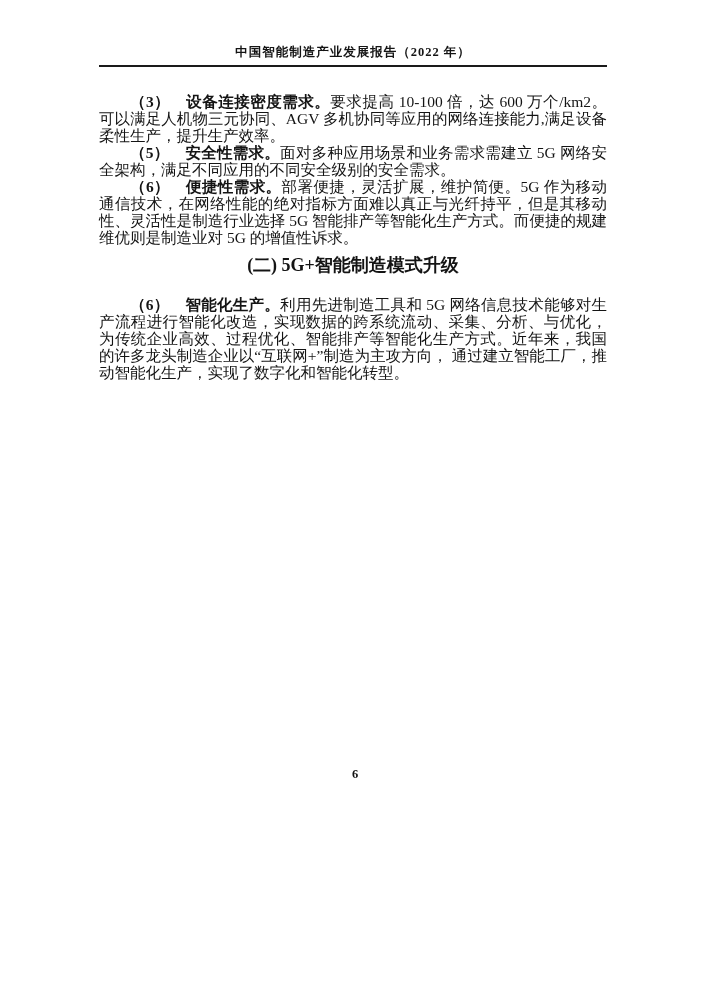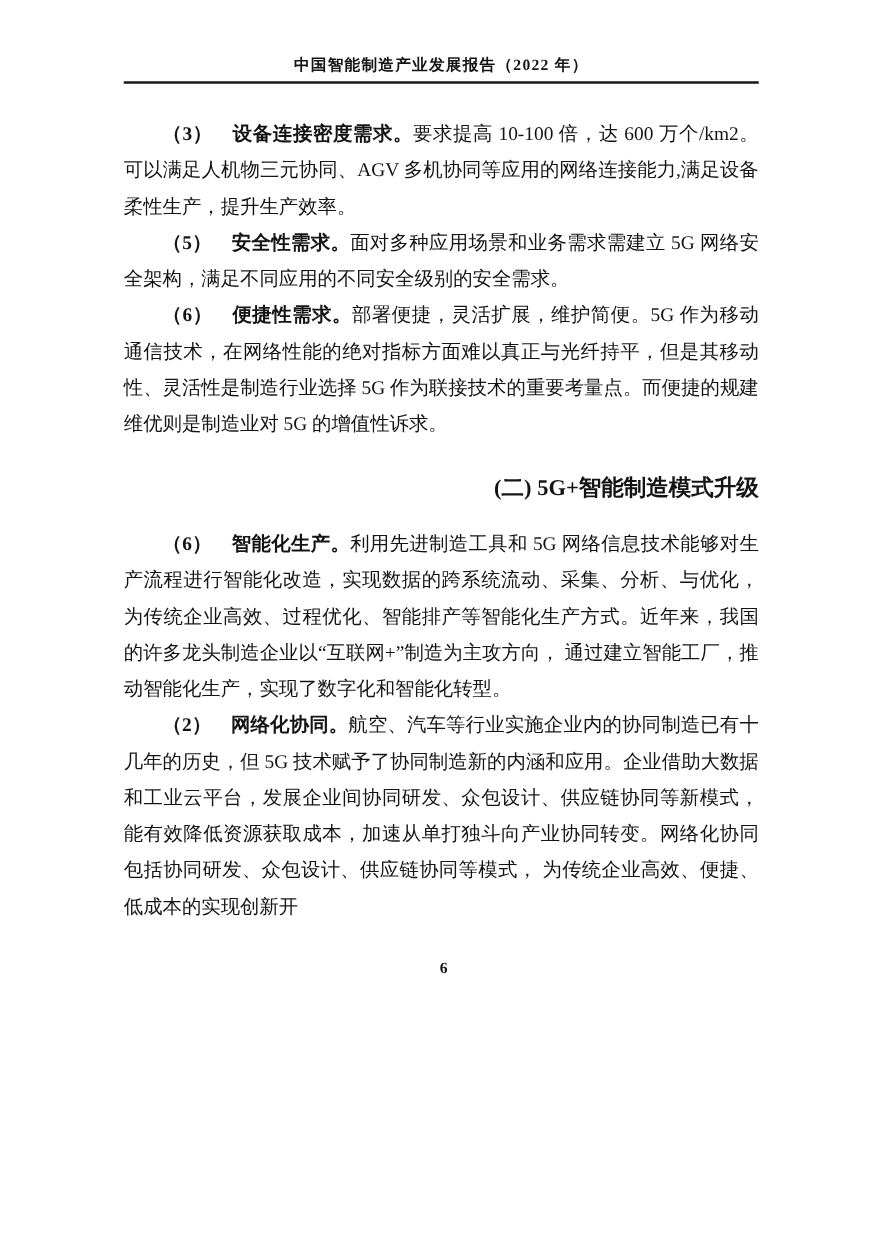--- a/index.html
+++ b/index.html
@@ -26,34 +26,34 @@
     padding-bottom: 5px;
     border-bottom: 2px solid #1a1a1a;
     line-height: 16px;
   }
   .body-text {
     margin-top: 26px;
   }
   p.para {
     margin: 0;
     font-size: 15.5px;
-    line-height: 29px;
+    line-height: 17px;
     text-align: justify;
     text-indent: 2em;
     word-break: break-all;
   }
   p.para .lead {
     font-weight: bold;
   }
   h2.section-heading {
-    margin: 21px 0 16px 0;
+    margin: 4px 0 16px 0;
     font-size: 18px;
     font-weight: bold;
     line-height: 30px;
-    text-align: right;
+    text-align: center;
   }
   .page-number {
     position: absolute;
     left: 0;
     right: 0;
     bottom: 56px;
     text-align: center;
     font-size: 12.5px;
     font-weight: bold;
   }
@@ -65,26 +65,25 @@
 
   <div class="header">中国智能制造产业发展报告（2022 年）</div>
 
   <div class="body-text">
 
     <p class="para"><span class="lead">（3）　设备连接密度需求。</span><span>要求提高 10-100 倍，达 600 万个/km2。可以满足人机物三元协同、AGV 多机协同等应用的网络连接能力,满足设备柔性生产，提升生产效率。</span></p>
 
 
     <p class="para"><span class="lead">（5）　安全性需求。</span><span>面对多种应用场景和业务需求需建立 5G 网络安全架构，满足不同应用的不同安全级别的安全需求。</span></p>
 
-    <p class="para"><span class="lead">（6）　便捷性需求。</span><span>部署便捷，灵活扩展，维护简便。5G 作为移动通信技术，在网络性能的绝对指标方面难以真正与光纤持平，但是其移动性、灵活性是制造行业选择 5G 作为联接技术的重要考量点。而便捷的规建维优则是制造业对 5G 的增值性诉求。</span></p>
+    <p class="para"><span class="lead">（6）　便捷性需求。</span><span>部署便捷，灵活扩展，维护简便。5G 作为移动通信技术，在网络性能的绝对指标方面难以真正与光纤持平，但是其移动性、灵活性是制造行业选择 5G 智能排产等智能化生产方式。而便捷的规建维优则是制造业对 5G 的增值性诉求。</span></p>
 
     <h2 class="section-heading">(二) 5G+智能制造模式升级</h2>
 
 
     <p class="para"><span class="lead">（6）　智能化生产。</span><span>利用先进制造工具和 5G 网络信息技术能够对生产流程进行智能化改造，实现数据的跨系统流动、采集、分析、与优化，为传统企业高效、过程优化、智能排产等智能化生产方式。近年来，我国的许多龙头制造企业以“互联网+”制造为主攻方向， 通过建立智能工厂，推动智能化生产，实现了数字化和智能化转型。</span></p>
 
-    <p class="para"><span class="lead">（2）　网络化协同。</span><span>航空、汽车等行业实施企业内的协同制造已有十几年的历史，但 5G 技术赋予了协同制造新的内涵和应用。企业借助大数据和工业云平台，发展企业间协同研发、众包设计、供应链协同等新模式，能有效降低资源获取成本，加速从单打独斗向产业协同转变。网络化协同包括协同研发、众包设计、供应链协同等模式， 为传统企业高效、便捷、低成本的实现创新开</span></p>
 
   </div>
 
   <div class="page-number">6</div>
 
 </div>
 
 </body></html>

